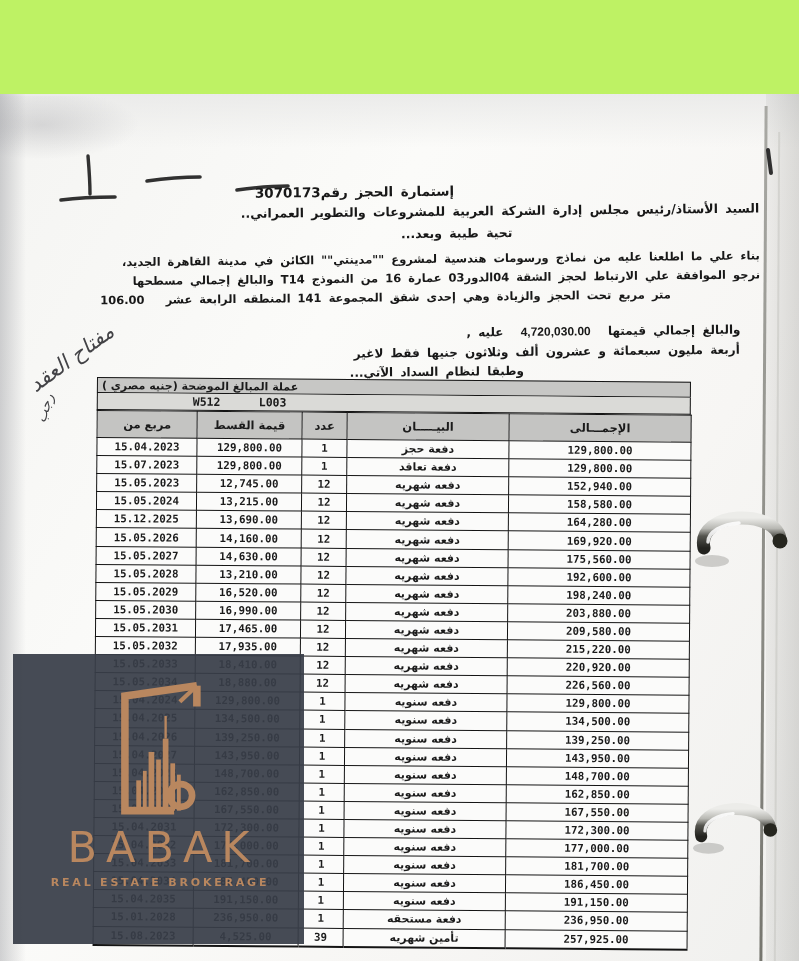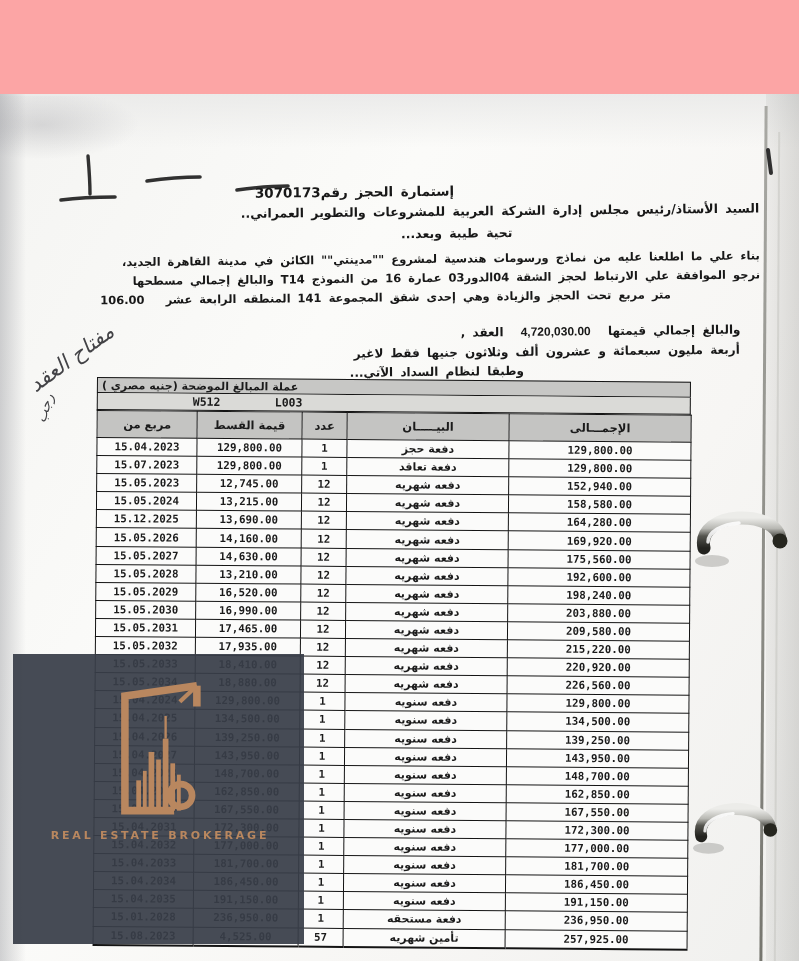--- a/index.html
+++ b/index.html
@@ -1,16 +1,16 @@
 <!DOCTYPE html>
 <html><head>
 <meta charset="utf-8">
 <style>
   html,body{margin:0;padding:0;background:#e9e9ea;}
-  .shot{position:relative;width:799px;height:961px;overflow:hidden;background:#fca5a5;
+  .shot{position:relative;width:799px;height:961px;overflow:hidden;background:#bef264;
         font-family:"DejaVu Sans",sans-serif;color:#1b1b1b;}
   .abs{position:absolute;}
   
   .paper{left:0;top:94px;width:799px;height:867px;
          background:linear-gradient(120deg,#f4f4f2,#fbfbf9 35%,#f7f6f4 70%,#f0f0ee);}
   .top-fade{left:0;top:94px;width:799px;height:54px;
             background:linear-gradient(#ebebea,rgba(235,235,234,0));}
   .smudge{left:0;top:96px;width:140px;height:64px;
           background:radial-gradient(ellipse at 30% 45%,rgba(150,150,156,.30),rgba(150,150,156,0) 70%);}
   .left-shade{left:0;top:94px;width:26px;height:867px;
@@ -39,21 +39,21 @@
   .hand1{left:22px;top:346px;font-size:21px;transform:rotate(-36deg);}
   .hand2{left:30px;top:400px;font-size:14px;transform:rotate(-72deg);}
   .pen{left:0;top:0;pointer-events:none;}
   
   .pay-table{left:97px;top:377px;width:594px;transform:rotate(.45deg);transform-origin:top left;}
   .band{box-sizing:border-box;border:1.7px solid #151515;position:relative;font-weight:700;}
   .band1{height:16px;background:#c7c7c5;display:flex;justify-content:flex-end;align-items:center;
          font-size:11px;padding:0 4px;direction:rtl;}
   .band2{height:17px;border-top:none;background:#dadad7;font-family:"DejaVu Sans Mono",monospace;font-size:11.5px;}
   .band2 .code{position:absolute;top:1px;}
-  .code-w{left:95px;} .code-l{left:177px;}
+  .code-w{left:95px;} .code-l{left:161px;}
   table.sched{border-collapse:collapse;table-layout:fixed;width:594px;background:#fbfbfa;}
   table.sched th,table.sched td{border:1.5px solid #141414;padding:0;overflow:hidden;white-space:nowrap;}
   table.sched th{height:26px;background:#c4c4c2;font-size:11.5px;font-weight:700;}
   table.sched td{height:17.1px;text-align:center;vertical-align:middle;}
   td.num{font-family:"DejaVu Sans Mono",monospace;font-weight:700;font-size:10.8px;}
   td.ar{font-size:11px;font-weight:700;direction:rtl;}
   td.c-total{padding-right:42px;}
   td.c-start{padding-left:10px;}
   tbody tr:last-child td{border-bottom-width:2.4px;}
   
@@ -86,21 +86,21 @@
     <div class="line t-greet" dir="rtl">تحية طيبة وبعد...</div>
     <div class="line t-b1" dir="rtl">بناء علي ما اطلعنا عليه من نماذج ورسومات هندسية لمشروع ""مدينتي"" الكائن في مدينة القاهرة الجديد،</div>
     <div class="line t-b2" dir="rtl">نرجو الموافقة علي الارتباط لحجز الشقة 04الدور03 عمارة 16 من النموذج T14 والبالغ إجمالي مسطحها</div>
     <div class="line t-b3" dir="ltr">
       <span class="num">106.00</span>
       <span dir="rtl">متر مربع تحت الحجز والزيادة وهي إحدى شقق المجموعة 141 المنطقه الرابعة عشر</span>
     </div>
     <div class="line t-total" dir="rtl">
       <span>والبالغ إجمالي قيمتها</span>
       <span class="amount">4,720,030.00</span>
-      <span>العقد ,</span>
+      <span>عليه ,</span>
     </div>
     <div class="line t-words" dir="rtl">أربعة مليون سبعمائة و عشرون ألف وثلاثون جنيها فقط لاغير</div>
     <div class="line t-intro" dir="rtl">وطبقا لنظام السداد الآتي...</div>
   </div>
 
   <div class="abs hand hand1" dir="rtl">مفتاح العقد</div>
   <div class="abs hand hand2" dir="rtl">رجب</div>
 
   <svg class="abs pen" width="799" height="961" viewBox="0 0 799 961">
     <g fill="none" stroke="#1c1c1c" stroke-linecap="round" opacity=".9">
@@ -323,21 +323,21 @@
           <tr>
             <td class="num c-start">15.01.2028</td>
             <td class="num c-inst">236,950.00</td>
             <td class="num c-count">1</td>
             <td class="ar c-desc" dir="rtl">دفعة مستحقه</td>
             <td class="num c-total">236,950.00</td>
           </tr>
           <tr>
             <td class="num c-start">15.08.2023</td>
             <td class="num c-inst">4,525.00</td>
-            <td class="num c-count">57</td>
+            <td class="num c-count">39</td>
             <td class="ar c-desc" dir="rtl">تأمين شهريه</td>
             <td class="num c-total">257,925.00</td>
           </tr>
         </tbody>
     </table>
   </div>
 
   <div class="abs brand">
     <svg class="brand-icon" width="92" height="142" viewBox="0 0 96 150">
       <g stroke="#b9875f" fill="none">
@@ -350,20 +350,21 @@
       <g fill="#b9875f">
         <rect x="24" y="106" width="5" height="32"></rect>
         <rect x="31" y="96" width="4" height="42"></rect>
         <rect x="37" y="76" width="6" height="62"></rect>
         <rect x="45" y="84" width="5" height="54"></rect>
         <rect x="52" y="62" width="6" height="76"></rect>
         <rect x="60" y="88" width="5" height="50"></rect>
         <rect x="67" y="100" width="4" height="38"></rect>
       </g>
     </svg>
+    <div class="brand-name">BABAK</div>
     <div class="brand-tag">REAL ESTATE BROKERAGE</div>
   </div>
 
   <svg class="abs ring r1" width="96" height="66" viewBox="0 0 96 66">
     <defs>
       <linearGradient id="met1" x1="0" y1="0" x2="0" y2="1">
         <stop offset="0" stop-color="#ecece9"></stop>
           <stop offset=".35" stop-color="#b8b8b3"></stop>
         <stop offset=".6" stop-color="#55554f"></stop>
           <stop offset="1" stop-color="#23231f"></stop>

